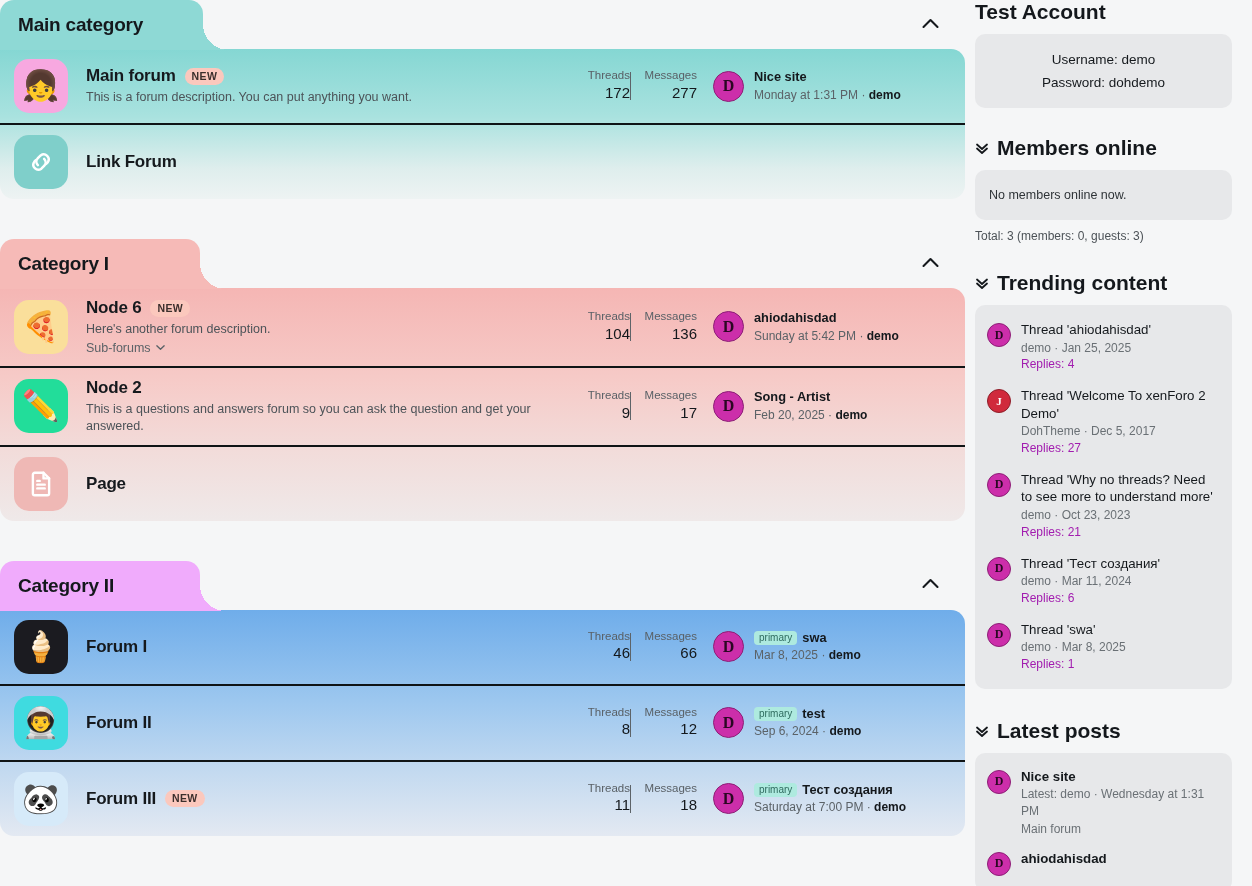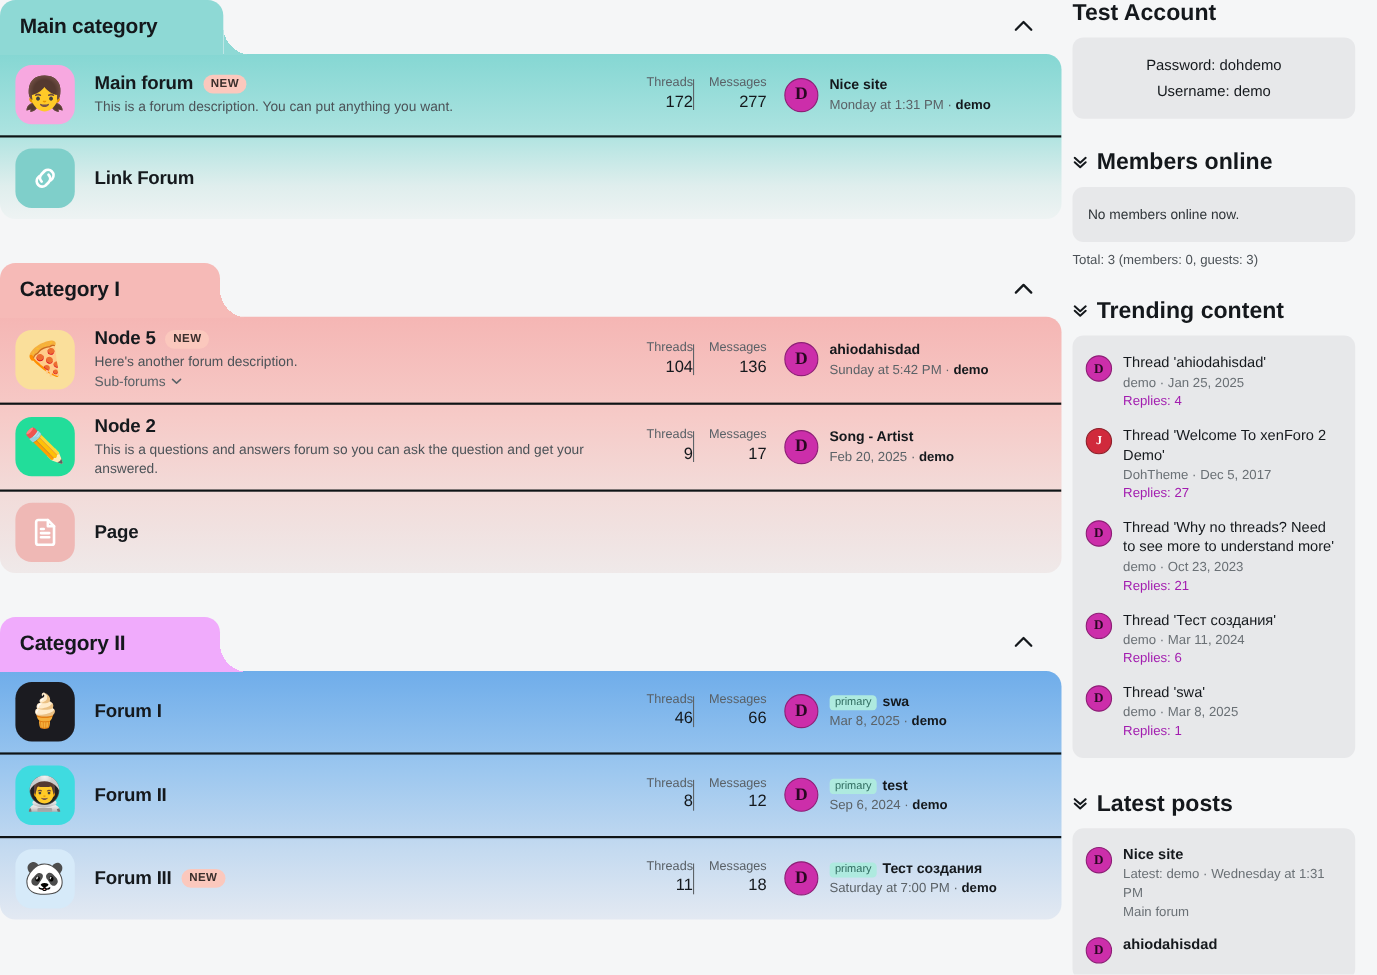--- a/index.html
+++ b/index.html
@@ -212,21 +212,21 @@
       <div class="block"><div class="collapse-btn">
           <svg width="17" height="11" viewBox="0 0 17 11">
             <path d="M1.5 9 L8.5 2 L15.5 9" stroke="#14181c" stroke-width="2.1" fill="none" stroke-linecap="round" stroke-linejoin="round"></path>
           </svg>
         </div><div class="cat-head head pinkbg"><span class="cat-head-title">Category I</span></div><div class="panel pinkbg">
           <div class="row">
             <div class="ficon" style="background:#fadf9b">
               <span class="emo">🍕</span>
             </div>
             <div class="fmeta"><div class="ftitle-line">
-                <span class="ftitle">Node 5</span>
+                <span class="ftitle">Node 6</span>
                 <span class="badge-new">NEW</span>
               </div><div class="fdesc">Here's another forum description.</div><div class="subforums">
                 <span>Sub-forums</span>
                 <svg width="11" height="11" viewBox="0 0 12 12">
                   <path d="M2 4.2 L6 8 L10 4.2" stroke="#5b6267" stroke-width="1.5" fill="none" stroke-linecap="round" stroke-linejoin="round"></path>
                 </svg>
               </div></div>
             <div class="stats">
               <div class="stat">
                 <div class="k">Threads</div>
@@ -382,22 +382,22 @@
           </div>
         </div></div>
     </div>
 
   <div class="side">
 
     <div class="side-title first">
       <span>Test Account</span>
     </div>
     <div class="side-card" style="padding:14px 14px;">
+      <div class="acct-line">Username: demo</div>
       <div class="acct-line">Password: dohdemo</div>
-      <div class="acct-line">Username: demo</div>
     </div>
 
     <div class="side-title" style="margin-top:28px;">
       <span class="chev">
         <svg width="14" height="14" viewBox="0 0 14 14">
             <path d="M2 3.5 L7 8 L12 3.5" stroke="#14181c" stroke-width="1.8" fill="none" stroke-linecap="round" stroke-linejoin="round"></path>
             <path d="M2 7.5 L7 12 L12 7.5" stroke="#14181c" stroke-width="1.8" fill="none" stroke-linecap="round" stroke-linejoin="round"></path>
           </svg>
       </span>
       <span>Members online</span>

